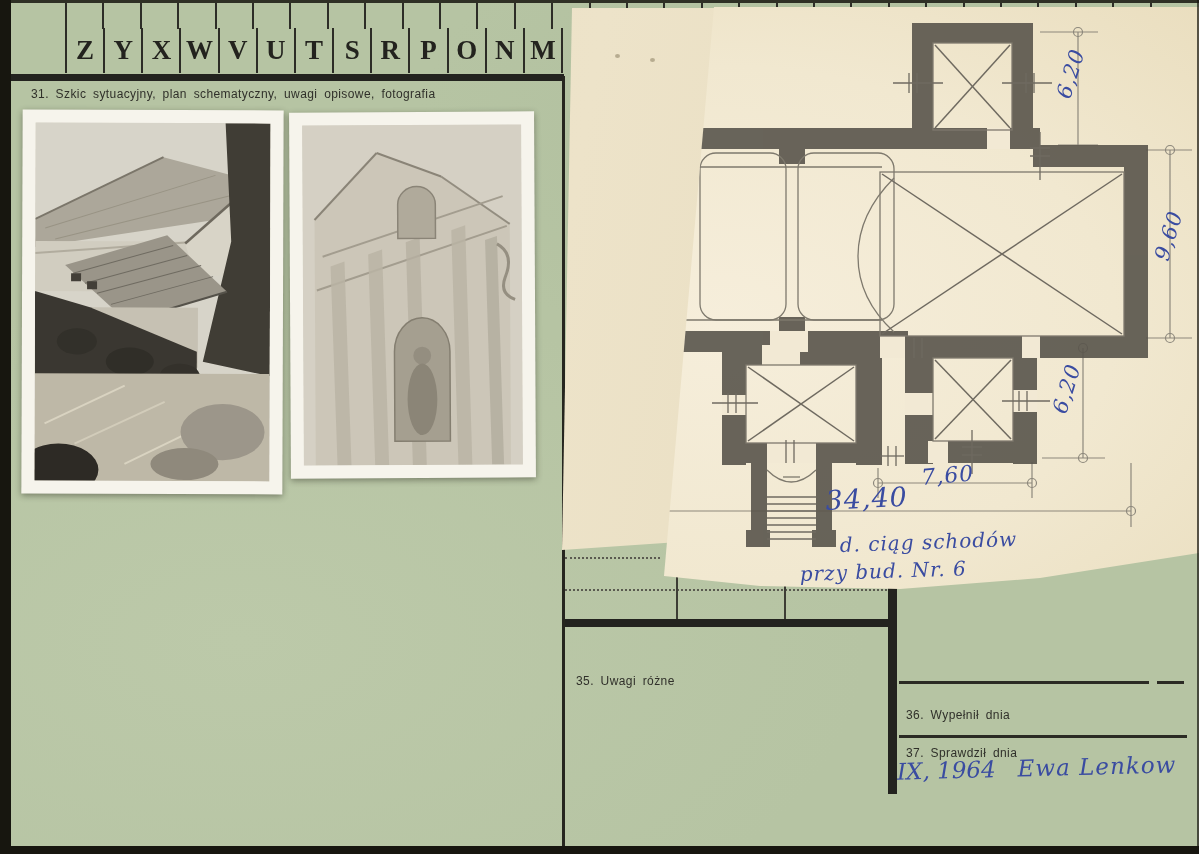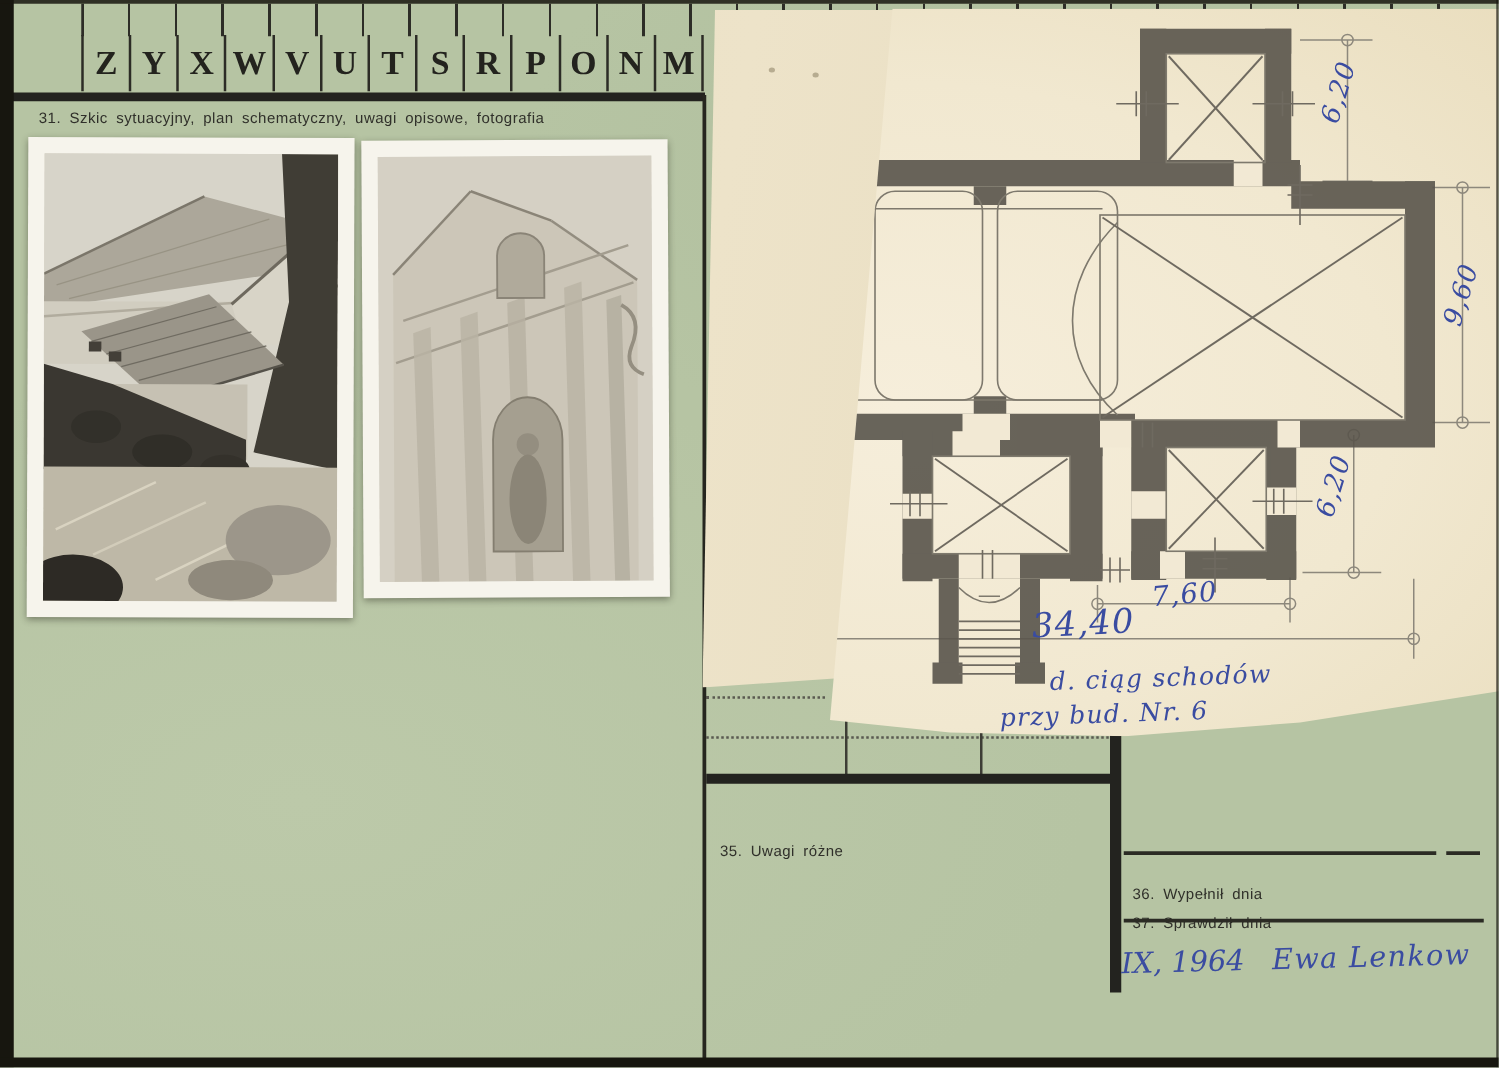--- a/index.html
+++ b/index.html
@@ -16,21 +16,21 @@
   .tabcell{flex:1;border-left:2px solid #2c2c26;display:flex;align-items:center;justify-content:center;
            font-family:"Liberation Serif", serif;font-weight:700;font-size:27px;color:#23231e;}
   .tabcell:last-child{border-right:2px solid #2c2c26;}
   .rule-top{position:absolute;left:8px;top:74px;width:556px;height:7px;background:#23231f;z-index:1;}
   .divider-v{position:absolute;left:562px;top:76px;width:3px;height:772px;background:#26261f;z-index:1;}
   .plabel{position:absolute;z-index:1;font-size:12px;font-weight:400;color:#30302a;
           letter-spacing:.4px;word-spacing:3px;white-space:nowrap;}
   #lbl31{left:31px;top:87px;}
   #lbl35{left:576px;top:653px;margin-top:21px;}
   #lbl36{left:906px;top:708px;}
-  #lbl37{left:906px;top:731px;}
+  #lbl37{left:906px;top:746px;}
   .dotline{position:absolute;height:0;border-top:2px dotted #5a5a50;z-index:1;}
   #dotA{left:565px;top:557px;width:95px;}
   #dotB{left:565px;top:589px;width:326px;}
   .thinv{position:absolute;width:2px;background:#3d3d35;z-index:1;}
   #tv1{left:676px;top:576px;height:45px;}
   #tv2{left:784px;top:576px;height:45px;}
   .bar35{position:absolute;left:565px;top:619px;width:327px;height:8px;background:#23231f;z-index:1;}
   .printbar{position:absolute;left:888px;top:568px;width:9px;height:226px;background:#23231f;z-index:1;}
   .rule36a{position:absolute;left:899px;top:681px;width:250px;height:3px;background:#2b2b24;z-index:1;}
   .rule36b{position:absolute;left:1157px;top:681px;width:27px;height:3px;background:#2b2b24;z-index:1;}

